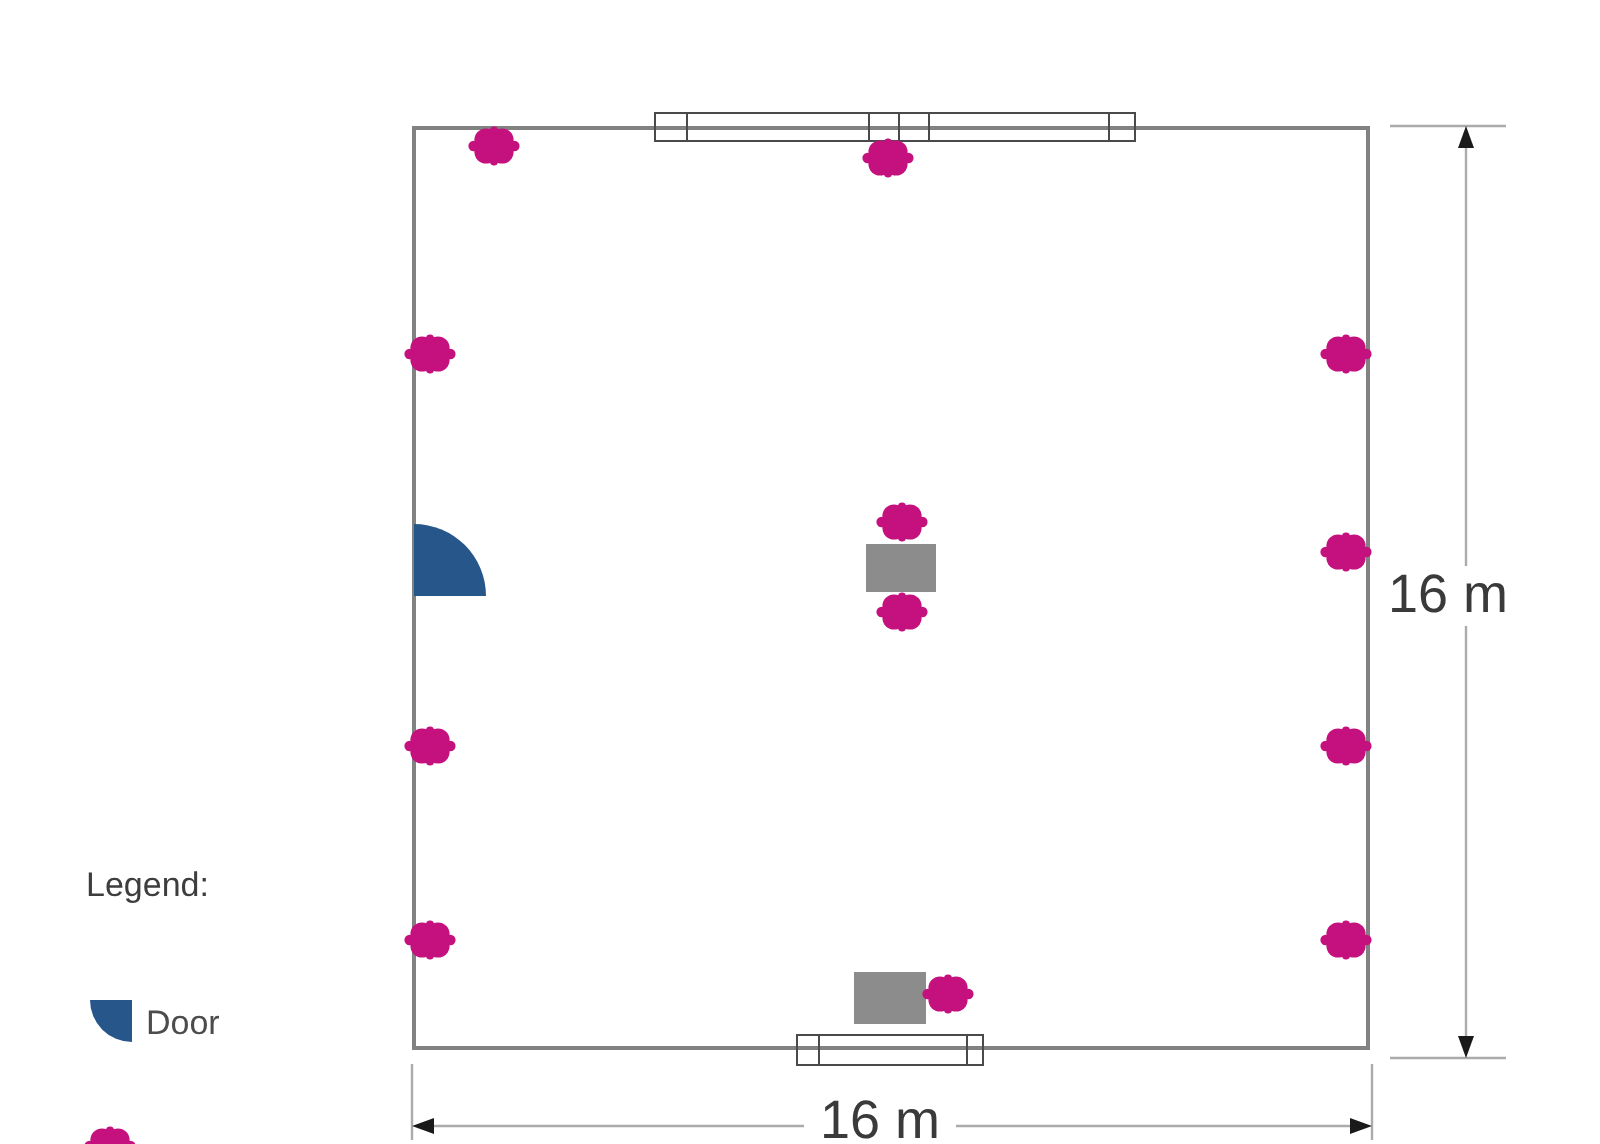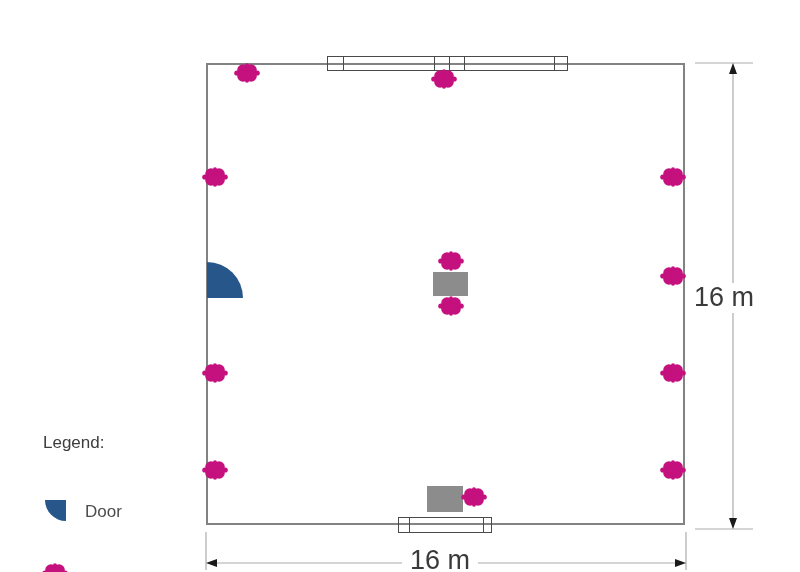--- a/index.html
+++ b/index.html
@@ -222,16 +222,16 @@
   <div class="dim-label" style="left:400px;top:546px;width:80px;text-align:center;">16 m</div>
 
   <div>
     <div class="legend-title" style="left:43px;top:433px;">Legend:</div>
 
     <div class="legend-swatch" style="left:45px;top:500px;">
       <svg width="21" height="21" viewBox="0 0 21 21">
         <path d="M21,0 L21,21 A21,21 0 0 1 0,0 Z" fill="#27568B"></path>
       </svg>
     </div>
-    <div class="legend-label" style="left:73px;top:502px;margin-left:12px;">Door</div>
+    <div class="legend-label" style="left:73px;top:502px;">Door</div>
   </div>
 
 </div>
 
 </body></html>

